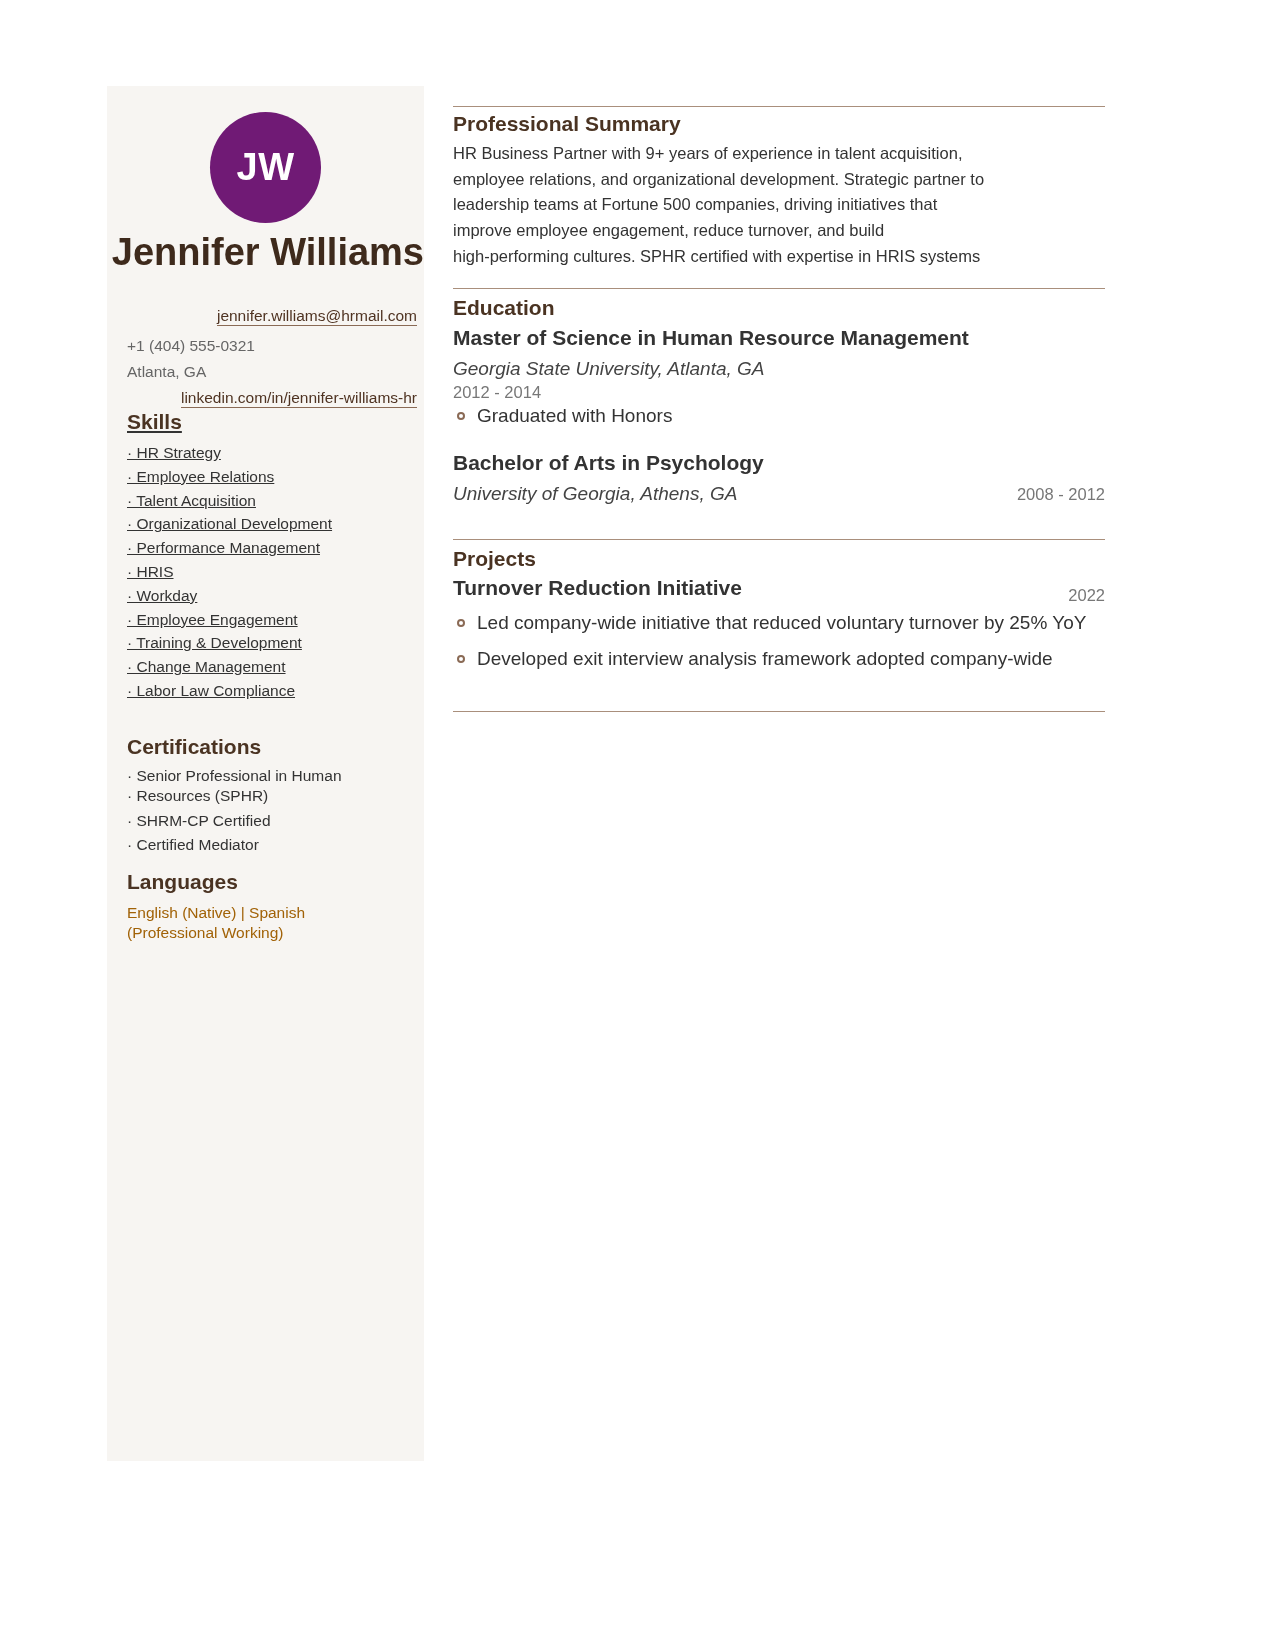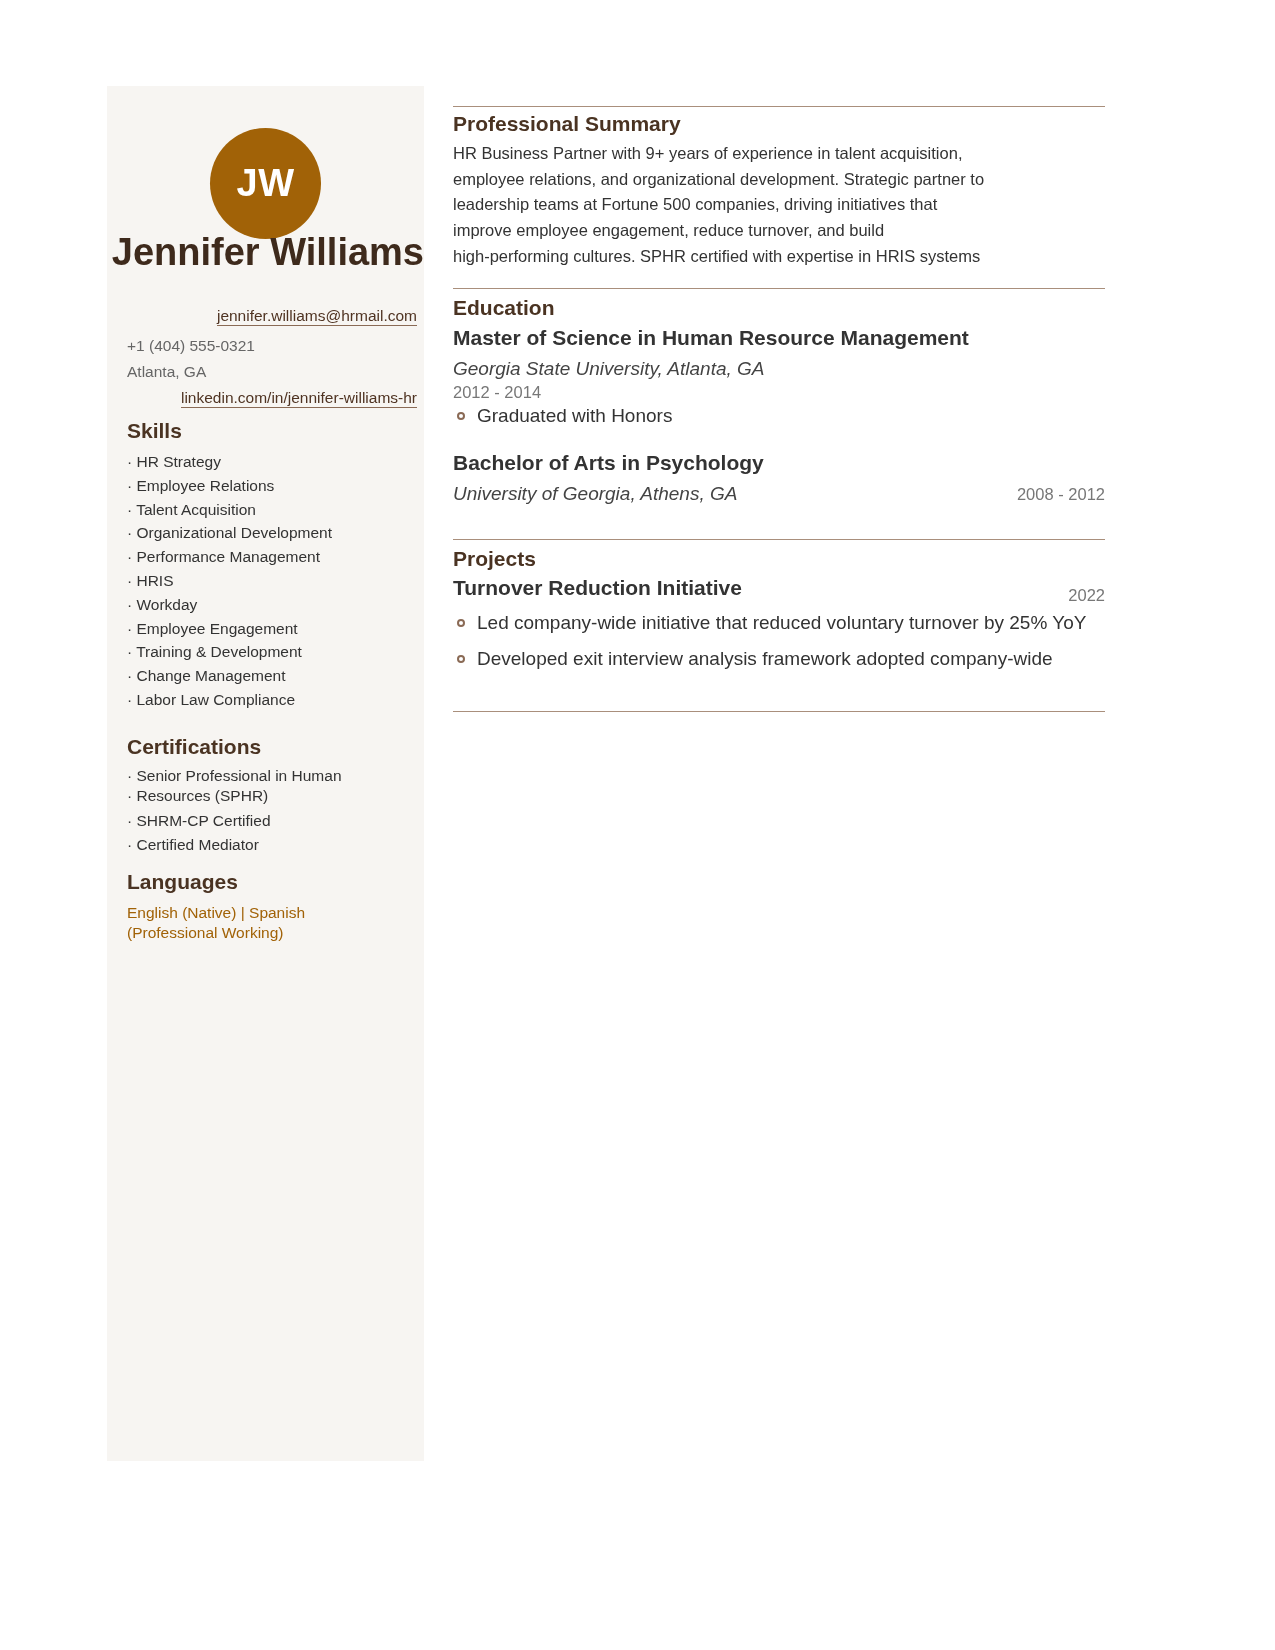--- a/index.html
+++ b/index.html
@@ -4,22 +4,22 @@
 <style>
   * { margin: 0; padding: 0; box-sizing: border-box; }
   html, body { width: 1275px; height: 1650px; background: #ffffff; }
   body { position: relative; font-family: "Liberation Sans", sans-serif; color: #333333; }
 
   .sidebar {
     position: absolute; left: 107px; top: 86px; width: 317px; height: 1375px;
     background: #f7f5f2;
   }
   .avatar {
-    position: absolute; left: 103px; top: 42px; width: 111px; height: 111px;
-    border-radius: 50%; background: #a16207; color: #ffffff;
+    position: absolute; left: 103px; top: 26px; width: 111px; height: 111px;
+    border-radius: 50%; background: #701a75; color: #ffffff;
     display: flex; align-items: center; justify-content: center;
     font-weight: bold; font-size: 38px; letter-spacing: 0.5px;
   }
   .name {
     position: absolute; left: 0; top: 143px; width: 317px; text-align: right;
     font-size: 38px; font-weight: bold; color: #3e2a1c; line-height: 46px;
     white-space: nowrap;
   }
   .contact { position: absolute; left: 20px; top: 217px; width: 290px; }
   .contact .c-line { font-size: 15.5px; line-height: 26px; color: #666666; white-space: nowrap; }
@@ -66,21 +66,21 @@
   </div>
   <h1 class="name">Jennifer Williams</h1>
 
   <div class="contact">
     <div class="c-link-wrap"><a class="c-line">jennifer.williams@hrmail.com</a></div>
     <div class="c-line">+1 (404) 555-0321</div>
     <div class="c-line">Atlanta, GA</div>
     <div class="c-link-wrap"><a class="c-line">linkedin.com/in/jennifer-williams-hr</a></div>
   </div>
 
-  <section class="side-section" style="top:332px;">
+  <section class="side-section" style="top:323px;text-decoration:underline;">
     <h2 class="side-h">Skills</h2>
     <div class="side-list">
       <div class="item">· HR Strategy</div>
       <div class="item">· Employee Relations</div>
       <div class="item">· Talent Acquisition</div>
       <div class="item">· Organizational Development</div>
       <div class="item">· Performance Management</div>
       <div class="item">· HRIS</div>
       <div class="item">· Workday</div>
       <div class="item">· Employee Engagement</div>

